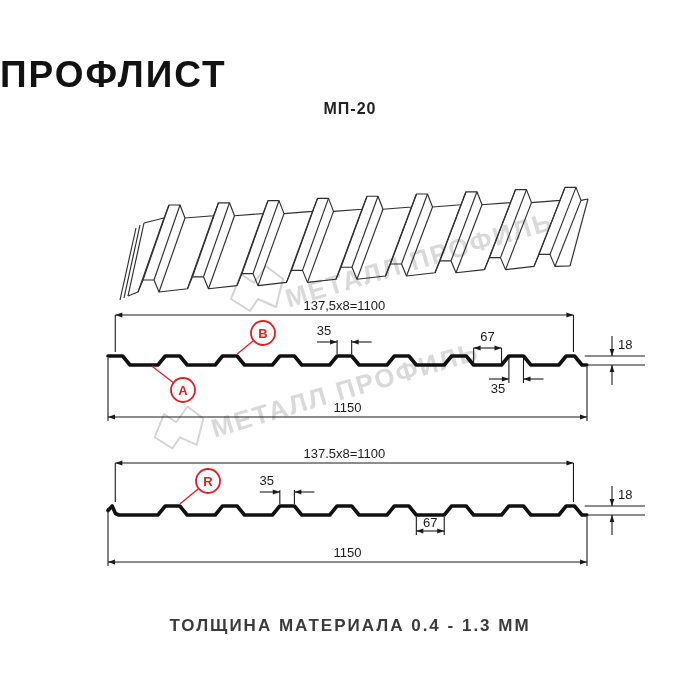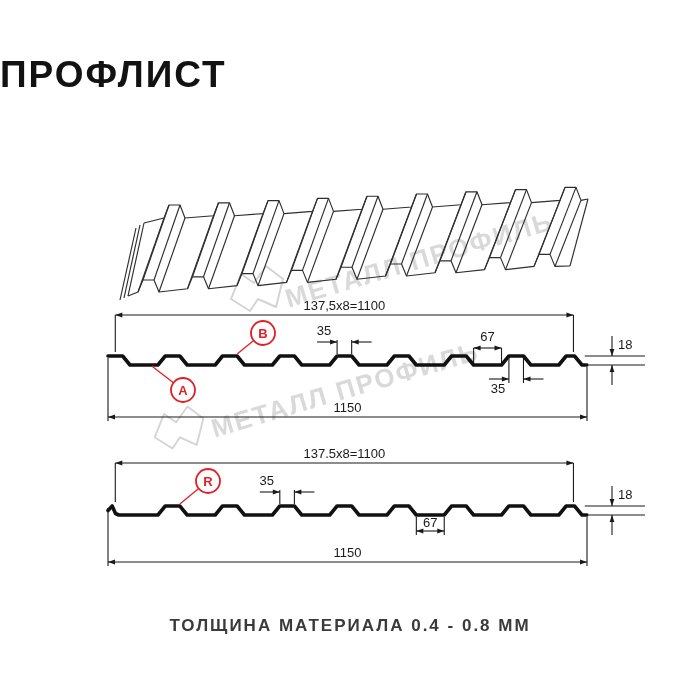--- a/index.html
+++ b/index.html
@@ -16,20 +16,21 @@
          transform-origin:0 50%;z-index:1;}
   .wm-logo{position:absolute;z-index:1;}
   .drawing{position:absolute;z-index:2;}
 </style>
 </head>
 <body>
 
 <div class="page">
 
   <div class="title">ПРОФЛИСТ</div>
+  <div class="subtitle">МП-20</div>
 
   <svg class="wm-logo" style="left:226px;top:262px" width="62" height="52" viewBox="0 0 62 52">
     <path d="M5 37 L15 12 L28 21 L40 4 L57 17 L50 45 L32 37 L24 49 Z" fill="none" stroke="#d4d4d4" stroke-width="2" stroke-linejoin="round"></path>
   </svg>
   <div class="wm-text" style="left:286px;top:284px">МЕТАЛЛ ПРОФИЛЬ</div>
 
   <svg class="wm-logo" style="left:150px;top:402px" width="58" height="50" viewBox="0 0 62 52">
     <path d="M5 37 L15 12 L28 21 L40 4 L57 17 L50 45 L32 37 L24 49 Z" fill="none" stroke="#d4d4d4" stroke-width="2" stroke-linejoin="round"></path>
   </svg>
   <div class="wm-text" style="left:212px;top:414px">МЕТАЛЛ ПРОФИЛЬ</div>
@@ -160,14 +161,14 @@
       <polygon points="552,63 549.6,56 554.4,56" fill="#1a1a1a"></polygon>
       <line x1="552" y1="72" x2="552" y2="92" stroke="#1a1a1a" stroke-width="1.1"></line>
       <polygon points="552,72 549.6,79 554.4,79" fill="#1a1a1a"></polygon>
       <text x="558" y="56" text-anchor="start" font-size="13" font-weight="normal" fill="#1a1a1a" font-family="&quot;Liberation Sans&quot;,sans-serif">18</text>
       <polyline points="48.0,67.5 52.2,63.0 55.5,70.5 58.8,72.0 70.0,72.0 97.9,72.0 105.3,63.0 119.8,63.0 127.2,72.0 155.2,72.0 162.5,63.0 177.1,63.0 184.5,72.0 212.4,72.0 219.8,63.0 234.4,63.0 241.8,72.0 269.7,72.0 277.1,63.0 291.7,63.0 299.1,72.0 327.0,72.0 334.4,63.0 348.9,63.0 356.3,72.0 384.2,72.0 391.6,63.0 406.2,63.0 413.6,72.0 441.5,72.0 448.9,63.0 463.5,63.0 470.9,72.0 498.8,72.0 506.2,63.0 514.5,63.0 522.0,72.0 527.0,72.0" fill="none" stroke="#111111" stroke-width="3.6" stroke-linejoin="round" stroke-linecap="round"></polyline>
       <line x1="138.7073667653968" y1="45.592560014063" x2="119.85" y2="61" stroke="#e31e24" stroke-width="1.3"></line>
       <circle cx="148" cy="38" r="12" fill="#ffffff" stroke="#e31e24" stroke-width="1.8"></circle>
       <text x="148" y="42.5" text-anchor="middle" font-size="13" font-weight="bold" fill="#e31e24" font-family="&quot;Liberation Sans&quot;,sans-serif">R</text>
     </svg>
 
-  <div class="footer">ТОЛЩИНА МАТЕРИАЛА 0.4 - 0.8 ММ</div>
+  <div class="footer">ТОЛЩИНА МАТЕРИАЛА 0.4 - 1.3 ММ</div>
 </div>
 
 </body></html>

